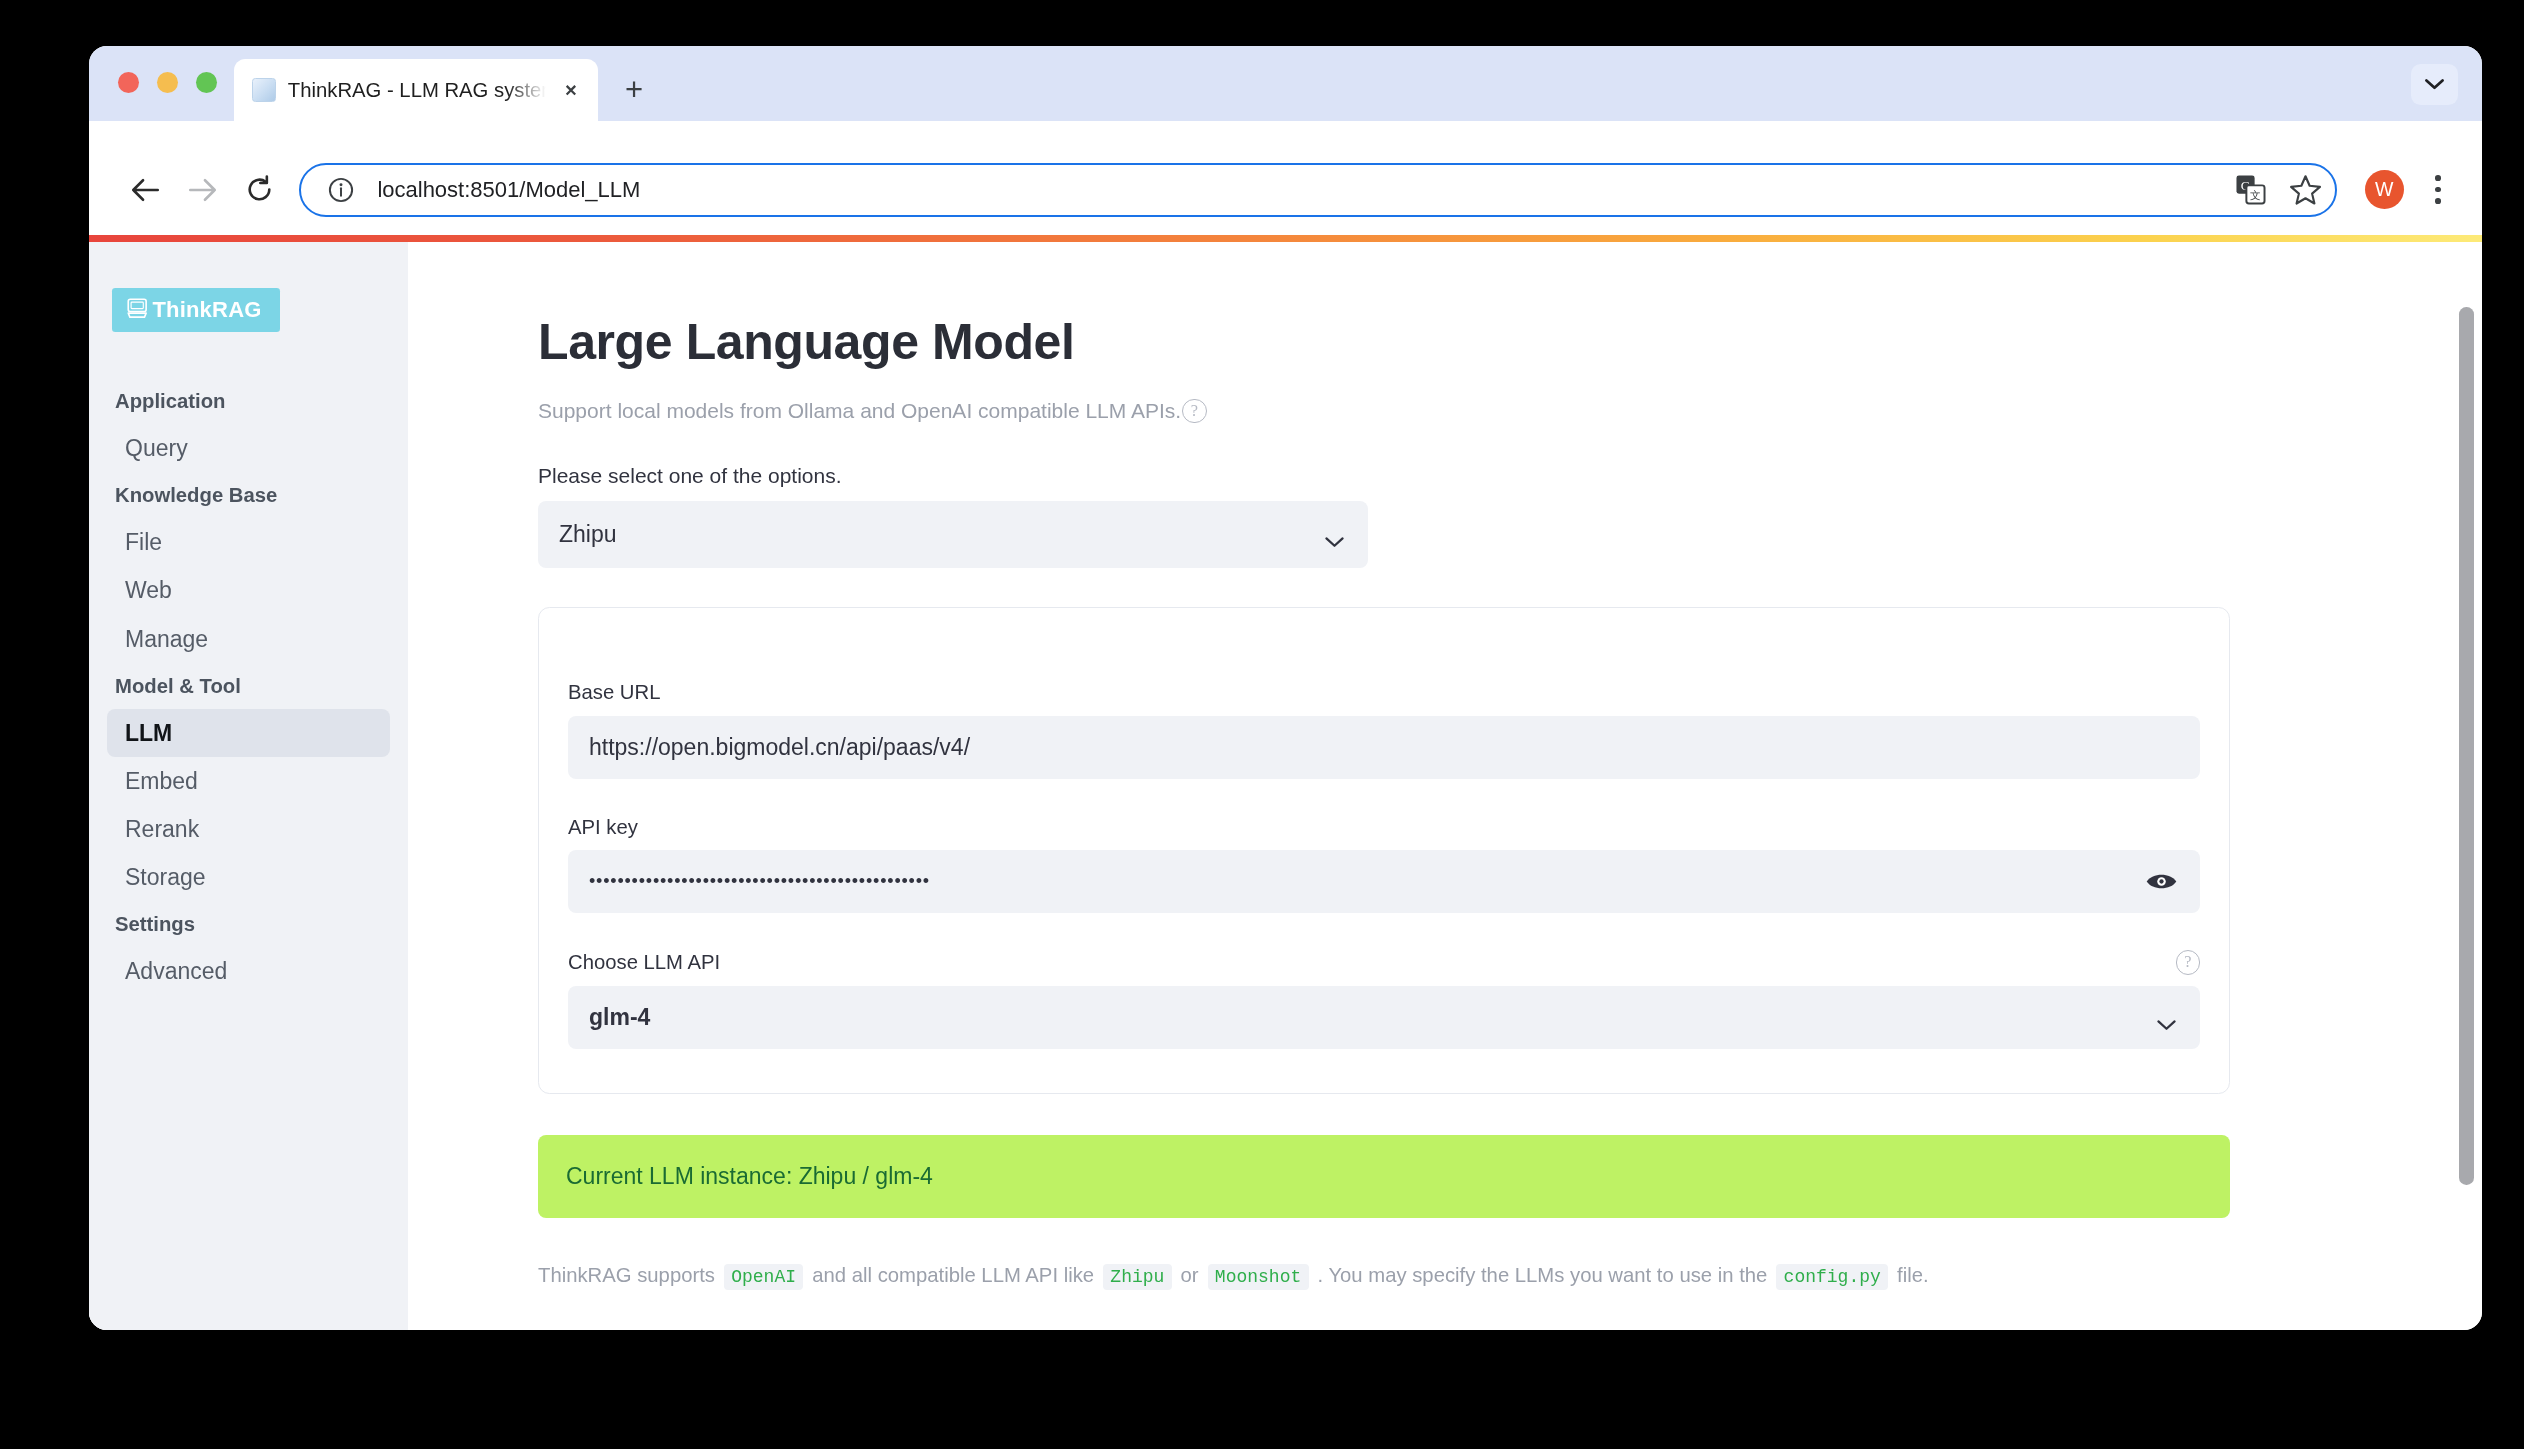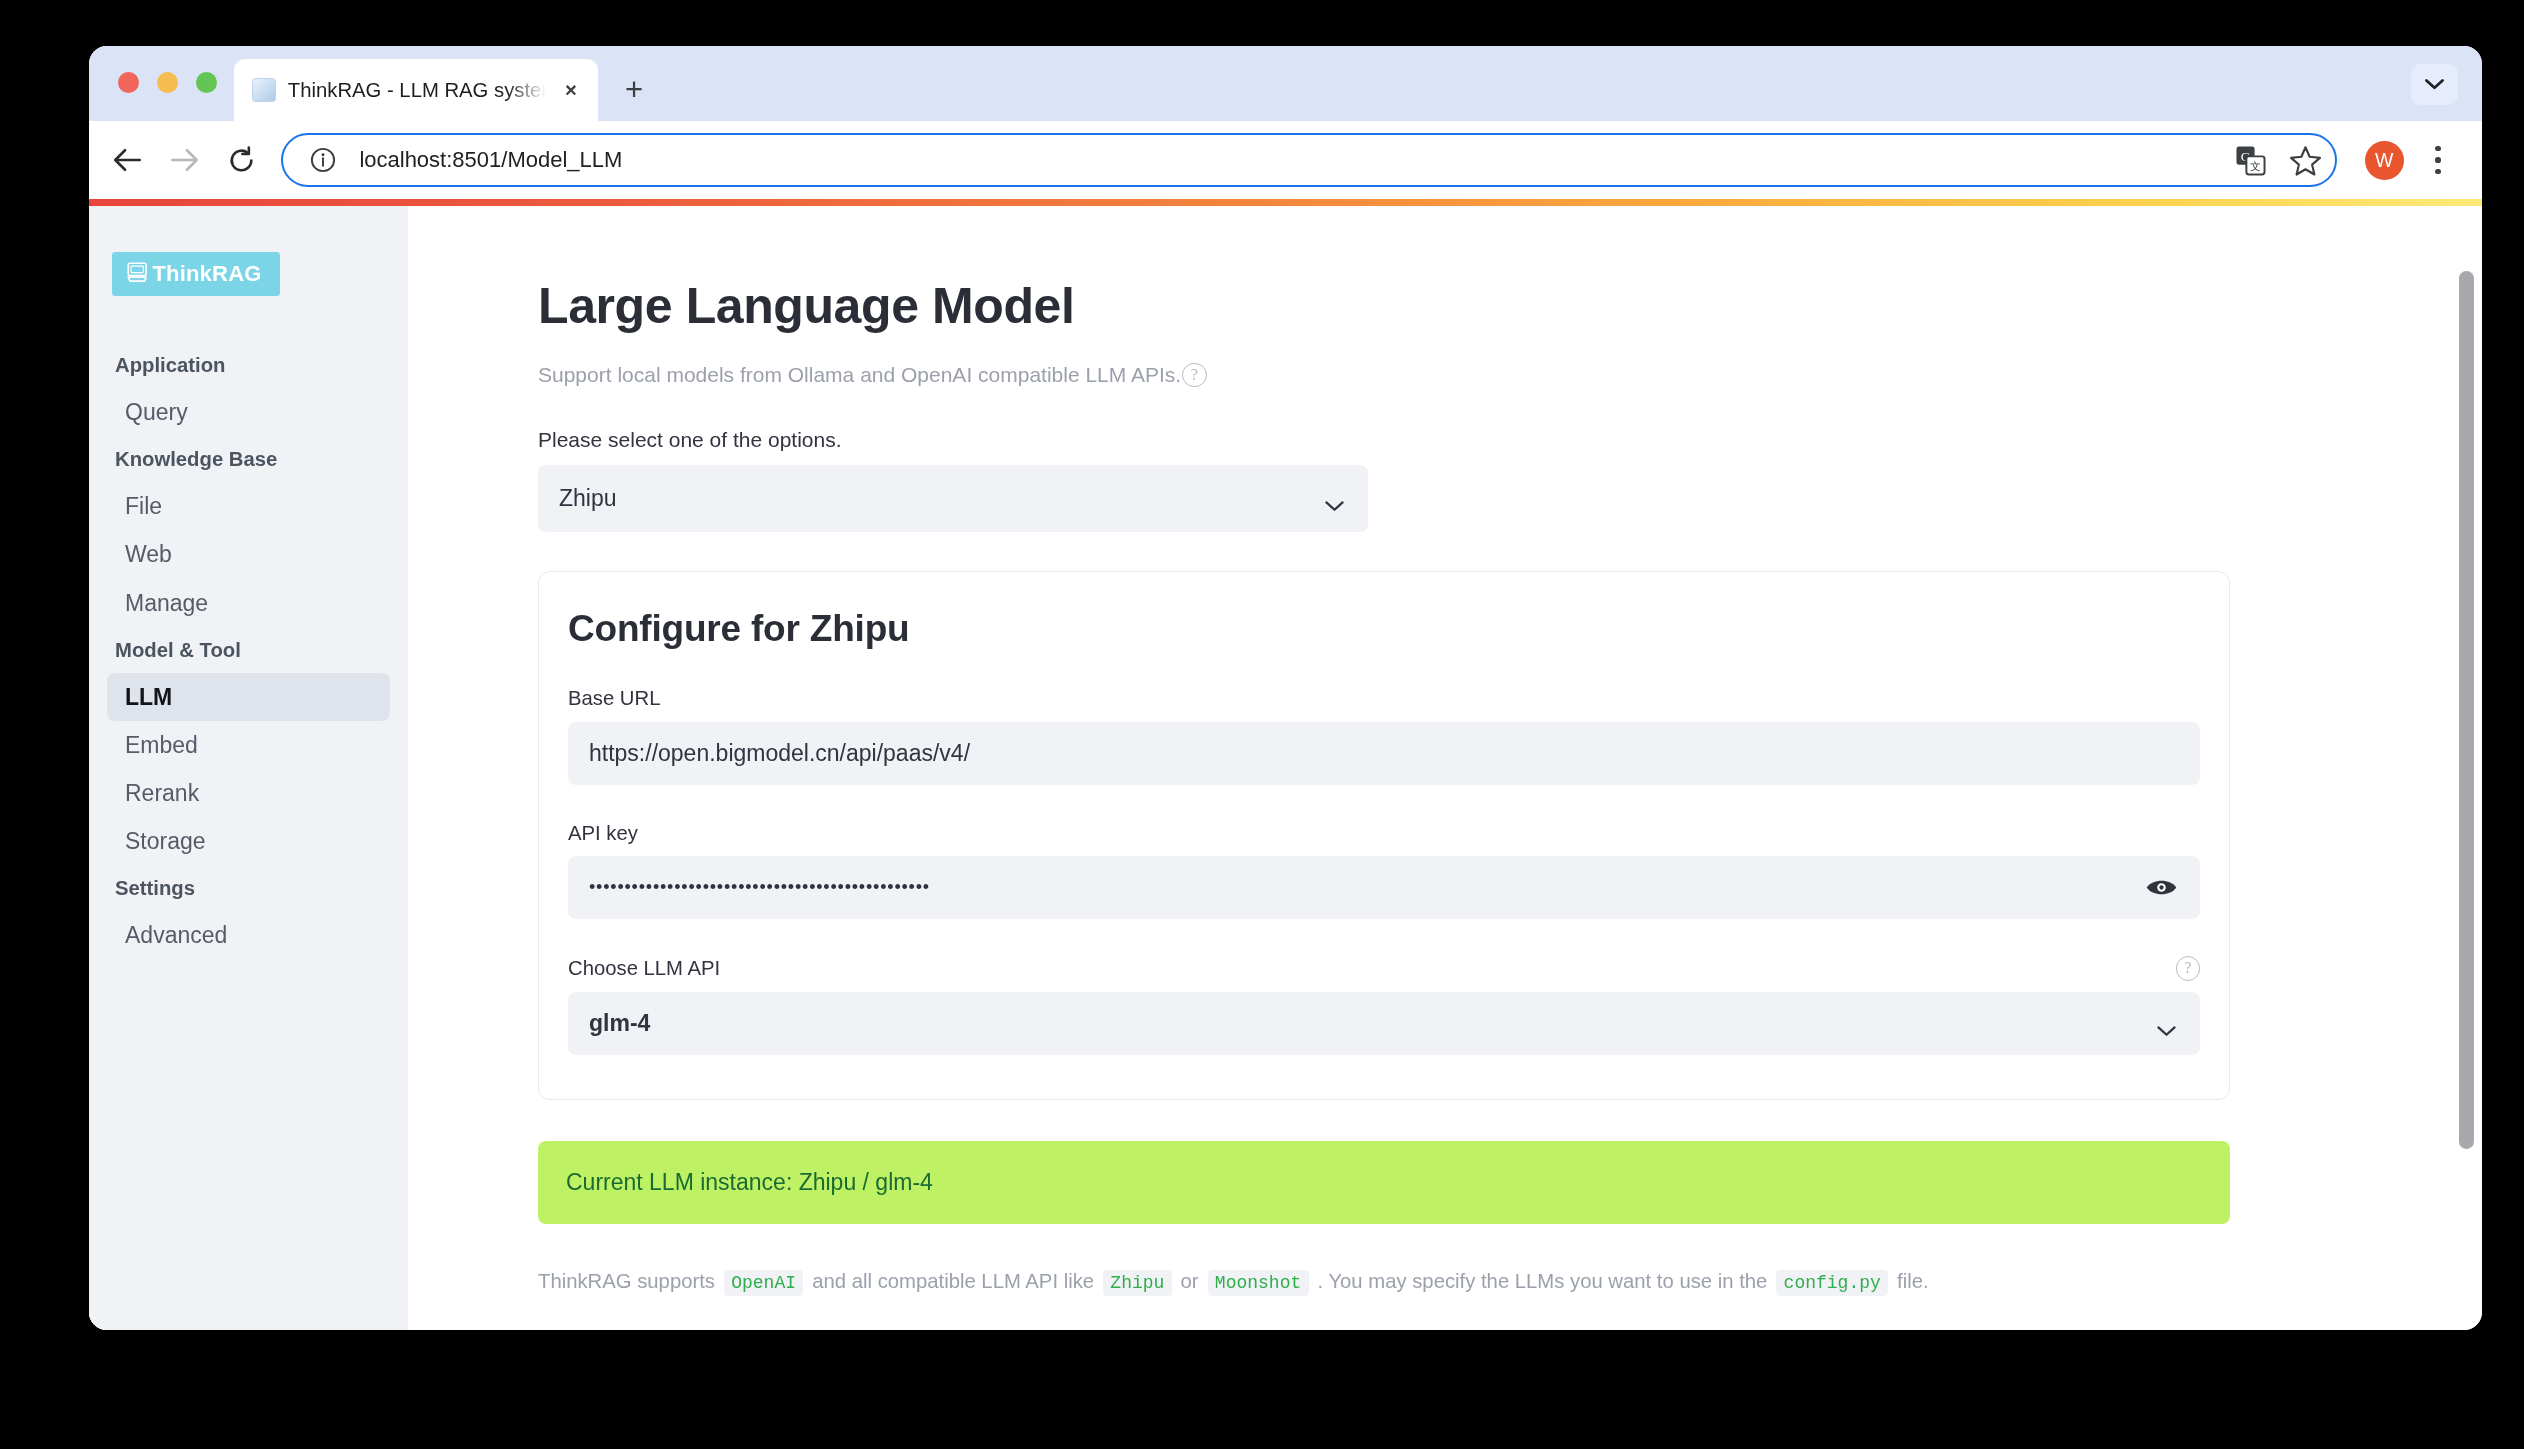--- a/index.html
+++ b/index.html
@@ -76,23 +76,23 @@
   }
   #tabstrip-chevron {
     position: absolute; right: 24.4px; top: 18px;
     width: 47px; height: 41px; border-radius: 9.8px;
     background: #e6ecfb;
     display:flex;align-items:center;justify-content:center;
   }
 
   
   #toolbar {
-    height: 78px; background: #fff;
+    height: 91px; background: #fff;
     display: flex; align-items: center;
-    padding: 0 21px 0 10px; gap: 0;
+    padding: 0 21px 0 28px; gap: 0; margin-top: 23px;
   }
   .navbtn {
     width: 57px; height: 57px;
     display:flex;align-items:center;justify-content:center;
   }
   #omnibox {
     flex: 1 1 auto;
     height: 54px; margin: 0 14.6px 0 11.4px;
     border: 2.4px solid #1a73e8; border-radius: 28px;
     background: #fff;
@@ -387,21 +387,20 @@
         <div id="provider-select" class="field-box">
           <span>Zhipu</span>
           <span class="chev">
             <svg width="21" height="13" viewBox="0 0 26 16">
                 <path d="M3 3 L13 12 L23 3" stroke="#31333f" stroke-width="2.8" fill="none" stroke-linecap="round" stroke-linejoin="round"></path>
               </svg>
           </span>
         </div>
 
         <div id="card">
-          <h2 id="card-title">Configure for Zhipu</h2>
 
           <div class="field-label">Base URL</div>
           <div class="input-box">
             <div class="field-box">
               <span>https://open.bigmodel.cn/api/paas/v4/</span>
             </div>
           </div>
 
           <div class="field-label">API key</div>
           <div class="input-box">

